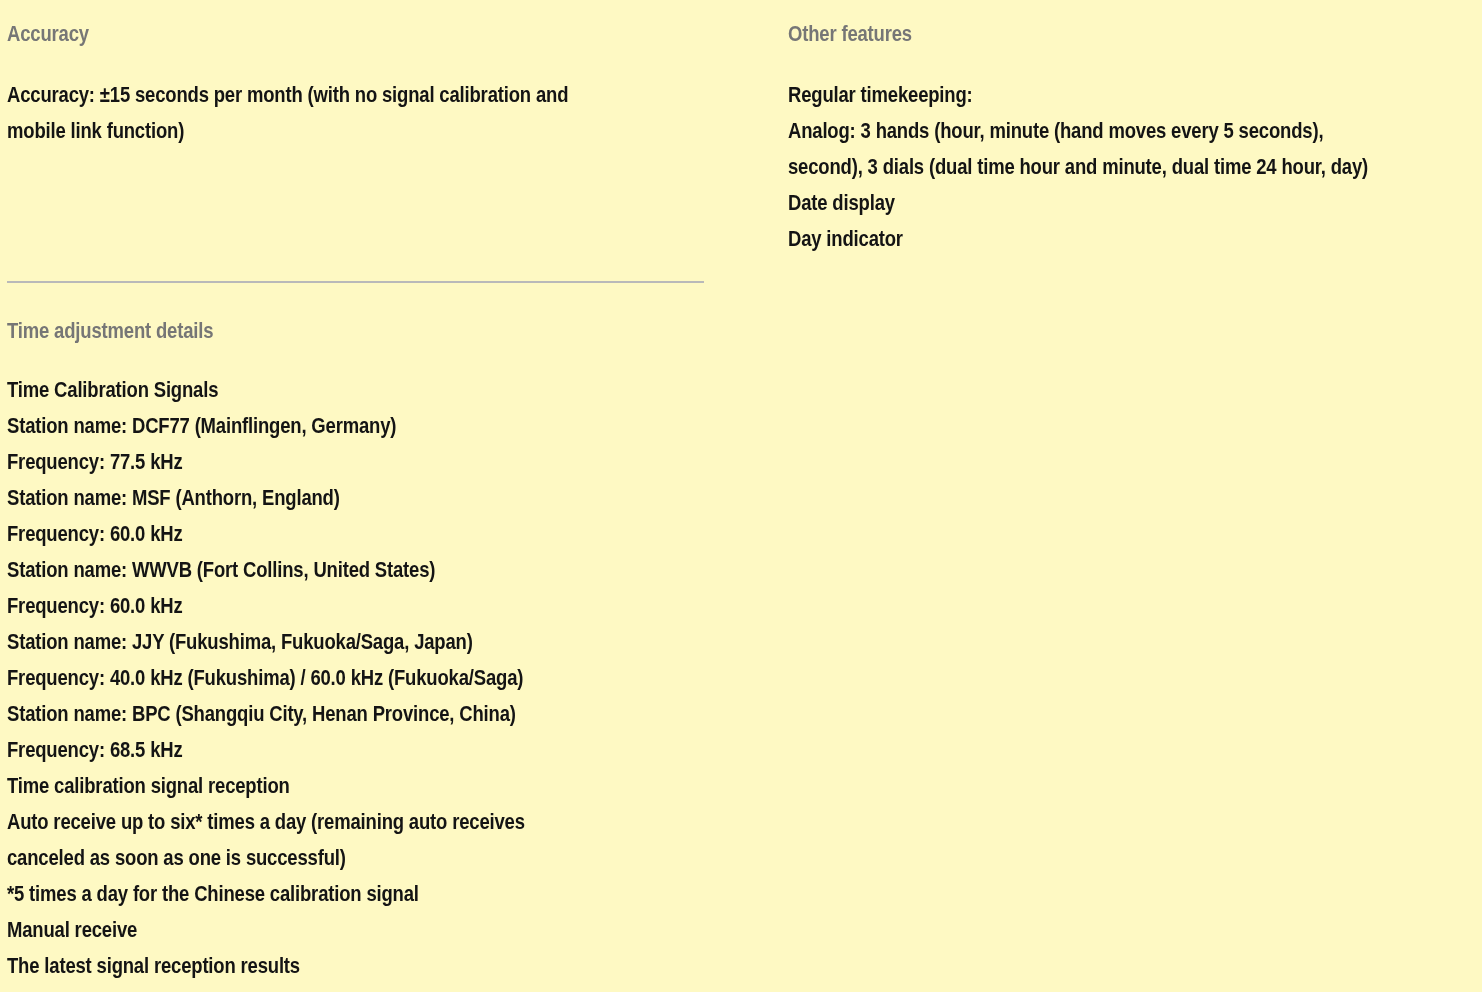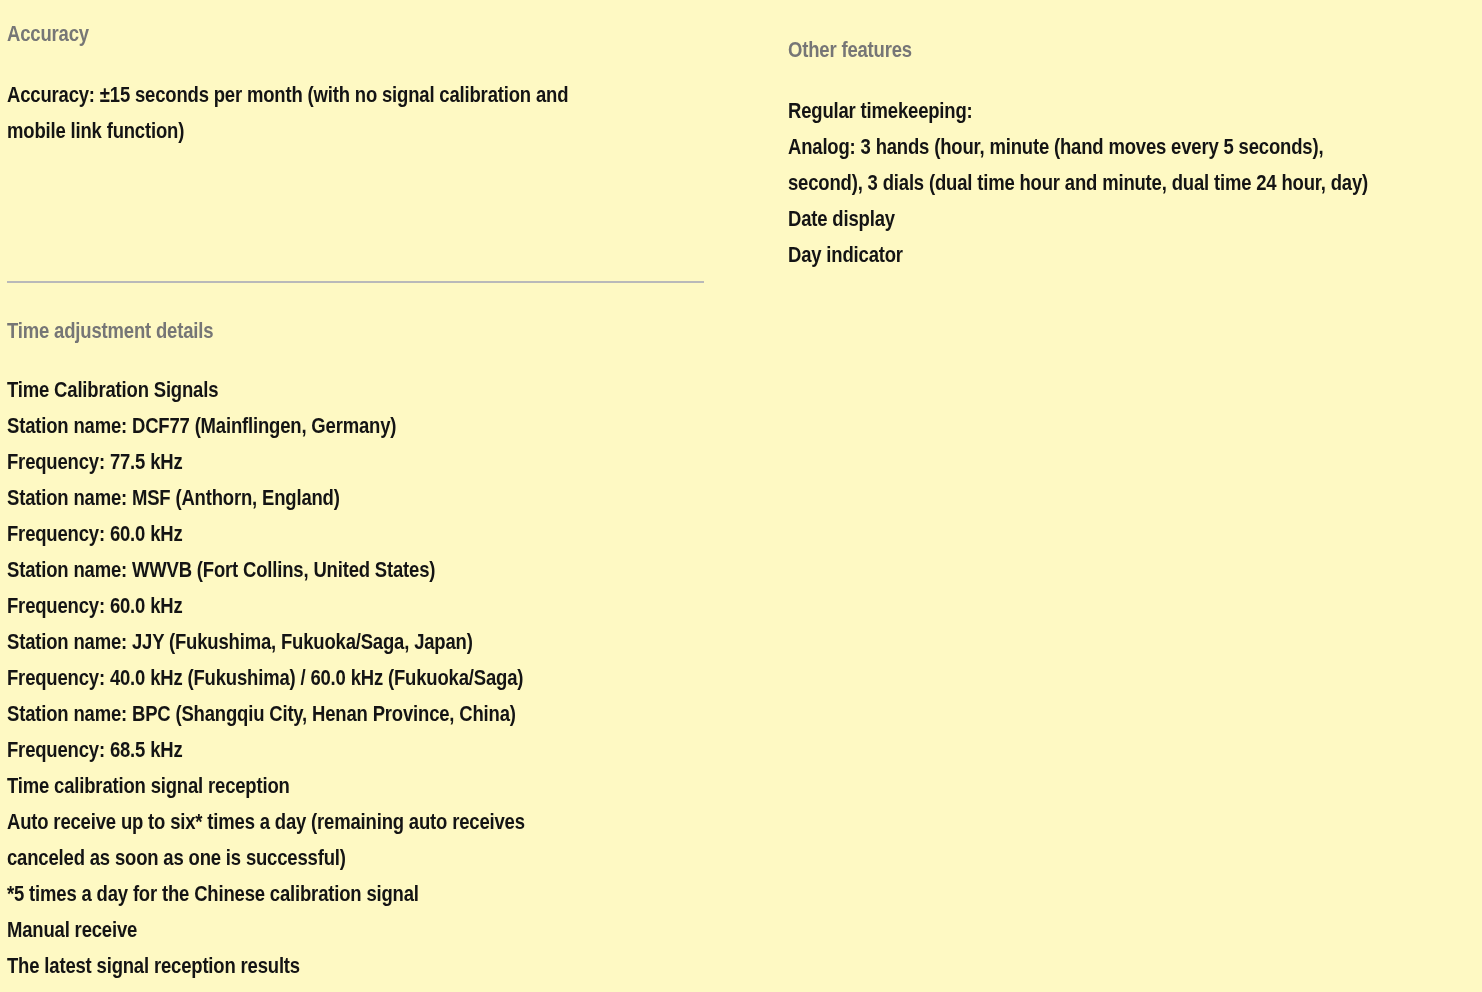--- a/index.html
+++ b/index.html
@@ -14,21 +14,21 @@
   }
   .col-left {
     position: absolute;
     left: 7px;
     top: 0;
     width: 700px;
   }
   .col-right {
     position: absolute;
     left: 788px;
-    top: 16px;
+    top: 0;
     width: 694px;
   }
   .section-heading {
     margin-top: 22px;
     font-size: 22px;
     font-weight: 700;
     line-height: 24px;
     color: #767676;
     white-space: pre;
     transform: scaleX(0.84);

